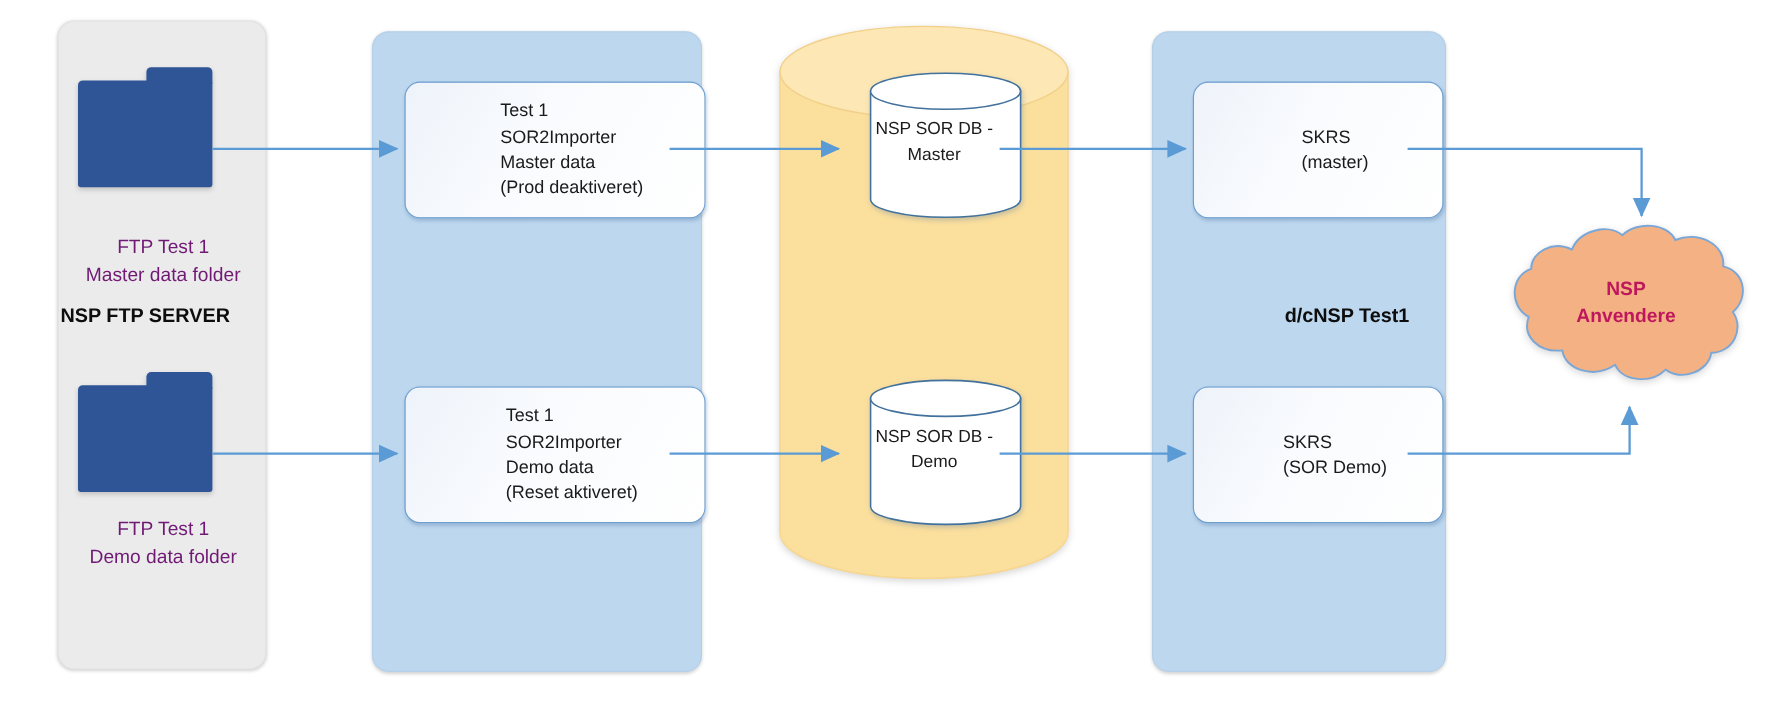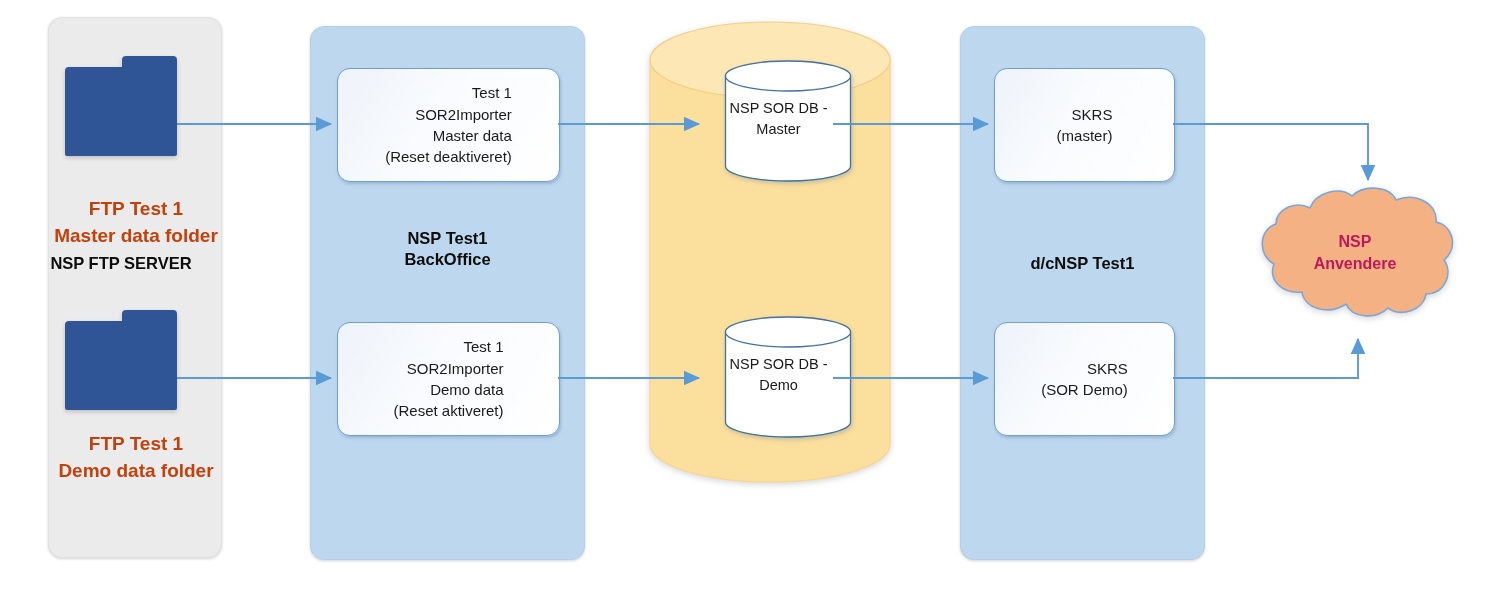--- a/index.html
+++ b/index.html
@@ -69,41 +69,41 @@
     width: 112px;
     height: 89px;
     background: #2f5597;
     border-radius: 4px 3px 2px 2px;
   }
 
   
   .folder-caption {
     position: absolute;
     text-align: center;
-    font-size: 19px;
-    color: #c2410c;
+    font-size: 16px;
+    color: #701a75;
     line-height: 1.42;
     white-space: nowrap;
-    font-weight: bold;
   }
 
   
   .procbox {
     position: absolute;
     border: 1.3px solid #6f9fd0;
     border-radius: 13px;
     background: linear-gradient(120deg, #eef3fa 0%, #f9fbfe 42%, #ffffff 100%);
     box-shadow: 1px 2px 3px rgba(70,110,160,0.30);
     display: flex;
     align-items: center;
     justify-content: center;
-    text-align: right;
+    text-align: left;
     font-size: 15px;
     color: #1a1a1a;
     line-height: 1.42;
+    padding-left: 28px;
   }
 
   
   .db {
     position: absolute;
     filter: drop-shadow(1px 2px 2px rgba(70,110,160,0.30));
     padding-left: 19px;
   }
   .db svg { display: block; overflow: visible; }
   .db-label {
@@ -183,37 +183,33 @@
   <div class="folder-caption" style="left:36px; top:431px; width:200px;">
     <div>FTP Test 1</div>
     <div>Demo data folder</div>
   </div>
 
   <div class="procbox" style="left:337px; top:68px; width:221px; height:112px;">
     <div>
       <div>Test 1</div>
       <div>SOR2Importer</div>
       <div>Master data</div>
-      <div>(Reset deaktiveret)</div>
+      <div>(Prod deaktiveret)</div>
     </div>
   </div>
 
   <div class="procbox" style="left:337px; top:322px; width:221px; height:112px;">
     <div>
       <div>Test 1</div>
       <div>SOR2Importer</div>
       <div>Demo data</div>
       <div>(Reset aktiveret)</div>
     </div>
   </div>
 
-  <div class="panel-caption caption-16" style="left:310px; top:228px; width:275px;">
-    <div>NSP Test1</div>
-    <div>BackOffice</div>
-  </div>
 
   <div class="db" style="left:705px; top:60px; width:128px; height:122px;">
     <svg width="128" height="122" viewBox="0 0 128 122" xmlns="http://www.w3.org/2000/svg">
       <path d="M1.5,16 L1.5,106 A62.5,15 0 0 0 126.5,106 L126.5,16 Z" fill="#ffffff" stroke="#41719c" stroke-width="1.3"></path>
       <ellipse cx="64" cy="16" rx="62.5" ry="15" fill="#ffffff" stroke="#41719c" stroke-width="1.3"></ellipse>
     </svg>
     <div class="db-label" style="top:38px;">
       <div>NSP SOR DB -</div>
       <div>Master</div>
     </div>
@@ -238,21 +234,21 @@
     </div>
   </div>
 
   <div class="procbox" style="left:994px; top:322px; width:179px; height:112px;">
     <div>
       <div>SKRS</div>
       <div>(SOR Demo)</div>
     </div>
   </div>
 
-  <div class="panel-caption caption-16" style="left:960px; top:253px; width:245px;">d/cNSP Test1</div>
+  <div class="panel-caption caption-16" style="left:1000px; top:253px; width:245px;">d/cNSP Test1</div>
 
   <div class="cloud" style="left:1252px; top:186px; width:206px; height:133px;">
     <svg width="206" height="133" viewBox="0 0 206 133" xmlns="http://www.w3.org/2000/svg">
       <path d="M58,22
                C64,6 88,0 100,10
                C112,-2 138,0 144,14
                C164,6 186,18 184,36
                C202,40 206,62 192,74
                C202,88 192,108 174,108
                C172,124 148,132 136,122

